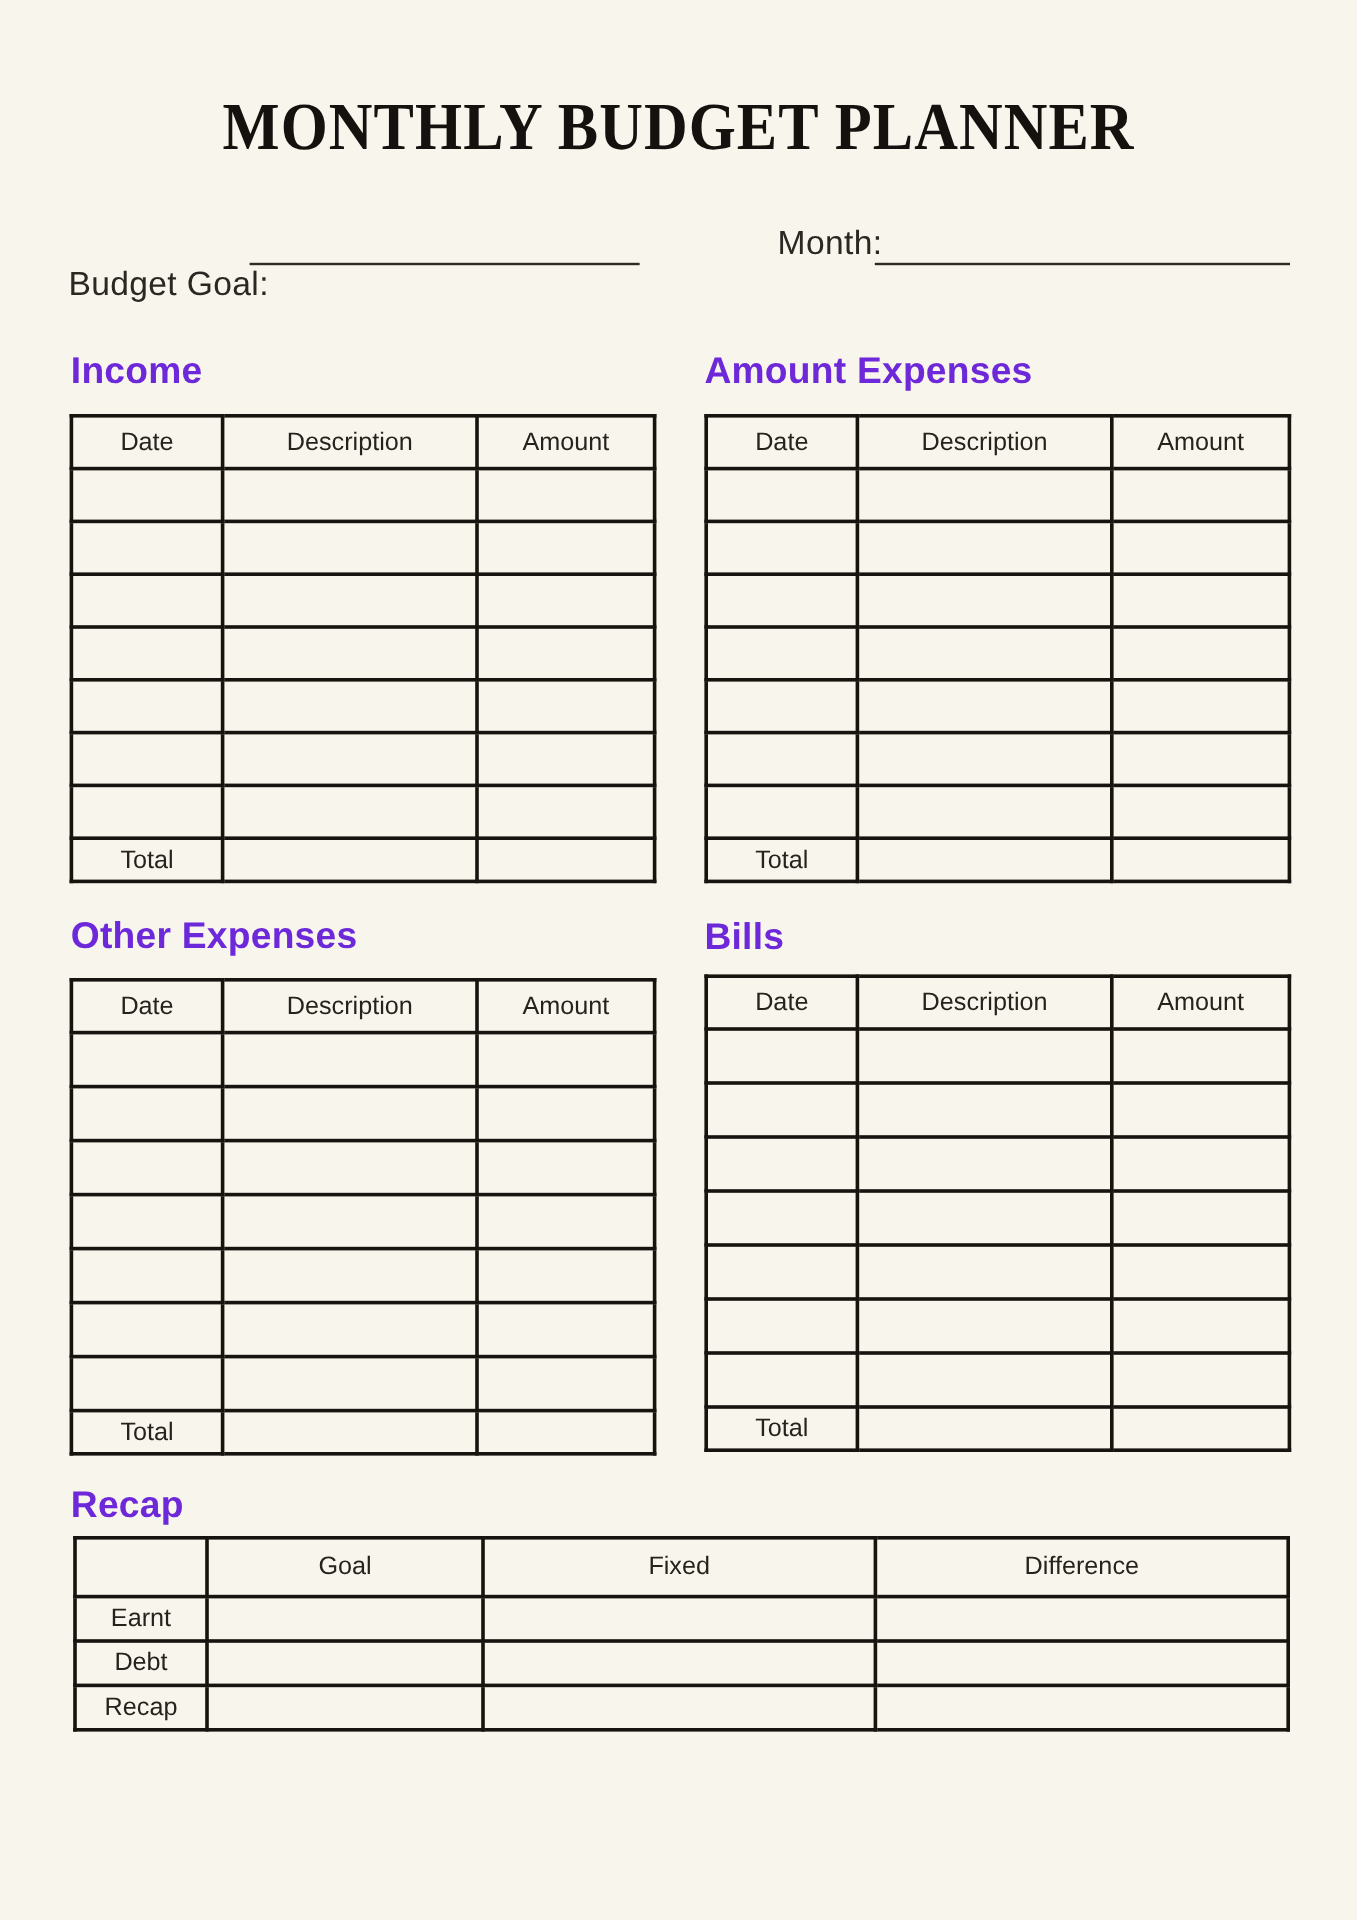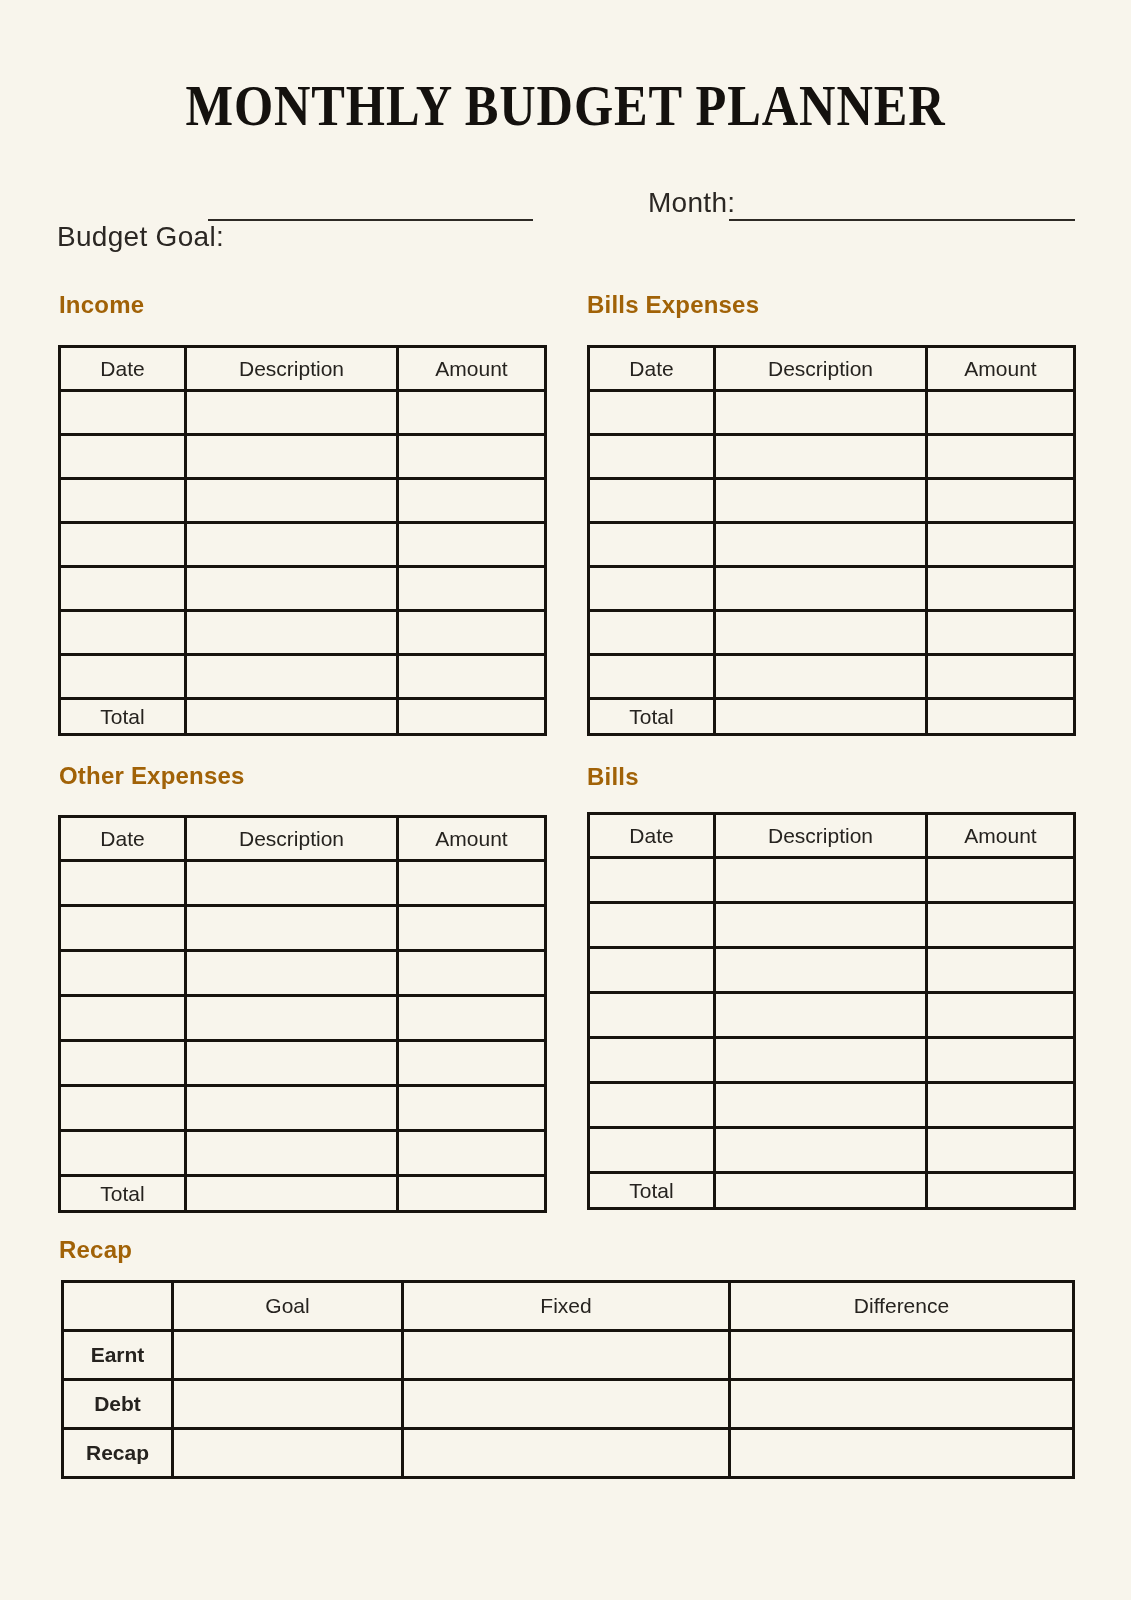--- a/index.html
+++ b/index.html
@@ -23,22 +23,22 @@
   }
   #budget-goal-label { left:57px;  top:173px;margin-top:48px; }
   #month-label       { left:648px; top:187px; }
   .write-line {
     position:absolute; height:0; border-bottom:2px solid #2e2a25;
   }
   #budget-goal-line { left:208px; top:219px; width:325px; }
   #month-line       { left:729px; top:219px; width:346px; }
 
   .sec-h {
-    position:absolute; font-size:24px; font-weight:700;
-    color:#a16207; letter-spacing:.2px; white-space:nowrap;
+    position:absolute; font-size:31px; font-weight:700;
+    color:#6d28d9; letter-spacing:.2px; white-space:nowrap;
   }
   #h-income { left:59px;  top:291px; }
   #h-fixed  { left:587px; top:291px; }
   #h-other  { left:59px;  top:762px; }
   #h-bills  { left:587px; top:763px; }
   #h-recap  { left:59px;  top:1236px; }
 
   table {
     position:absolute; border-collapse:collapse; table-layout:fixed;
   }
@@ -60,21 +60,21 @@
   #t-bills  { left:587px; top:812px; }
   #t-income tbody td, #t-fixed tbody td { height:44px; }
   #t-other  tbody td, #t-bills tbody td { height:45px; }
 
   #t-recap { left:61px; top:1280px; width:1011px; }
   #t-recap col.c-rowlab { width:110px; }
   #t-recap col.c-goal   { width:230px; }
   #t-recap col.c-actual { width:327px; }
   #t-recap col.c-diff   { width:344px; }
   #t-recap thead th { height:49px; }
-  #t-recap tbody td { height:49px;font-weight:bold; }
+  #t-recap tbody td { height:37px; }
 </style>
 </head>
 <body>
 
 <div class="page">
 
   <h1 class="doc-title">MONTHLY BUDGET PLANNER</h1>
 
   <div class="field-label" id="budget-goal-label">Budget Goal:</div>
   <div class="write-line" id="budget-goal-line"></div>
@@ -135,21 +135,21 @@
       </tbody>
     <tfoot>
       <tr>
         <td>Total</td>
         <td></td>
         <td></td>
       </tr>
     </tfoot>
   </table>
 
-  <h2 class="sec-h" id="h-fixed">Bills Expenses</h2>
+  <h2 class="sec-h" id="h-fixed">Amount Expenses</h2>
   <table class="entry" id="t-fixed">
     <colgroup>
         <col class="c-date">
         <col class="c-desc">
         <col class="c-amt">
       </colgroup>
     <thead>
       <tr>
         <th>Date</th>
         <th>Description</th>

